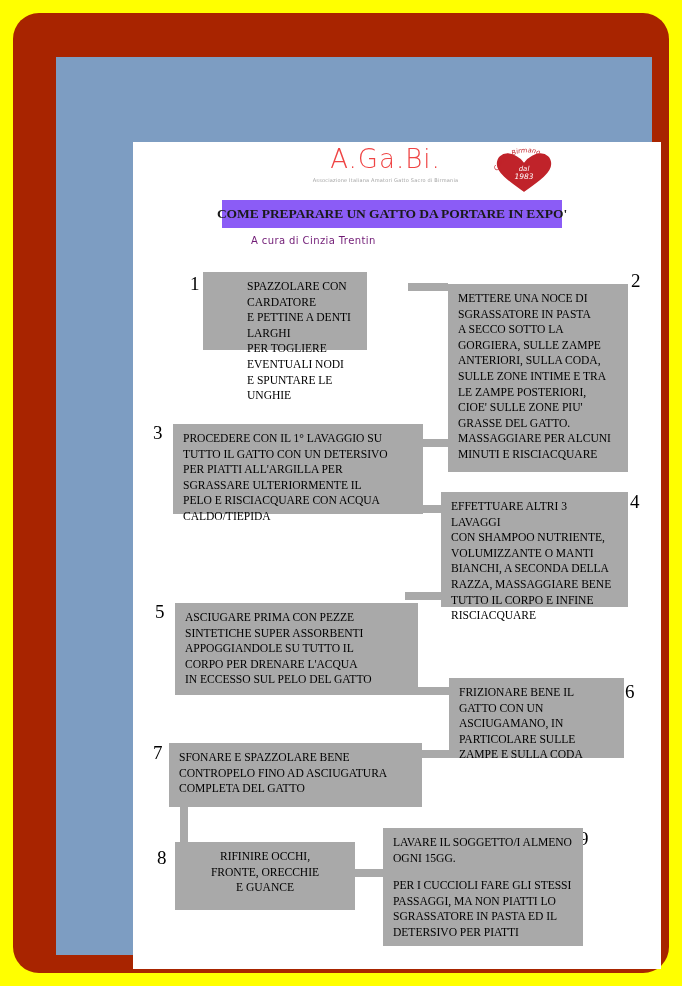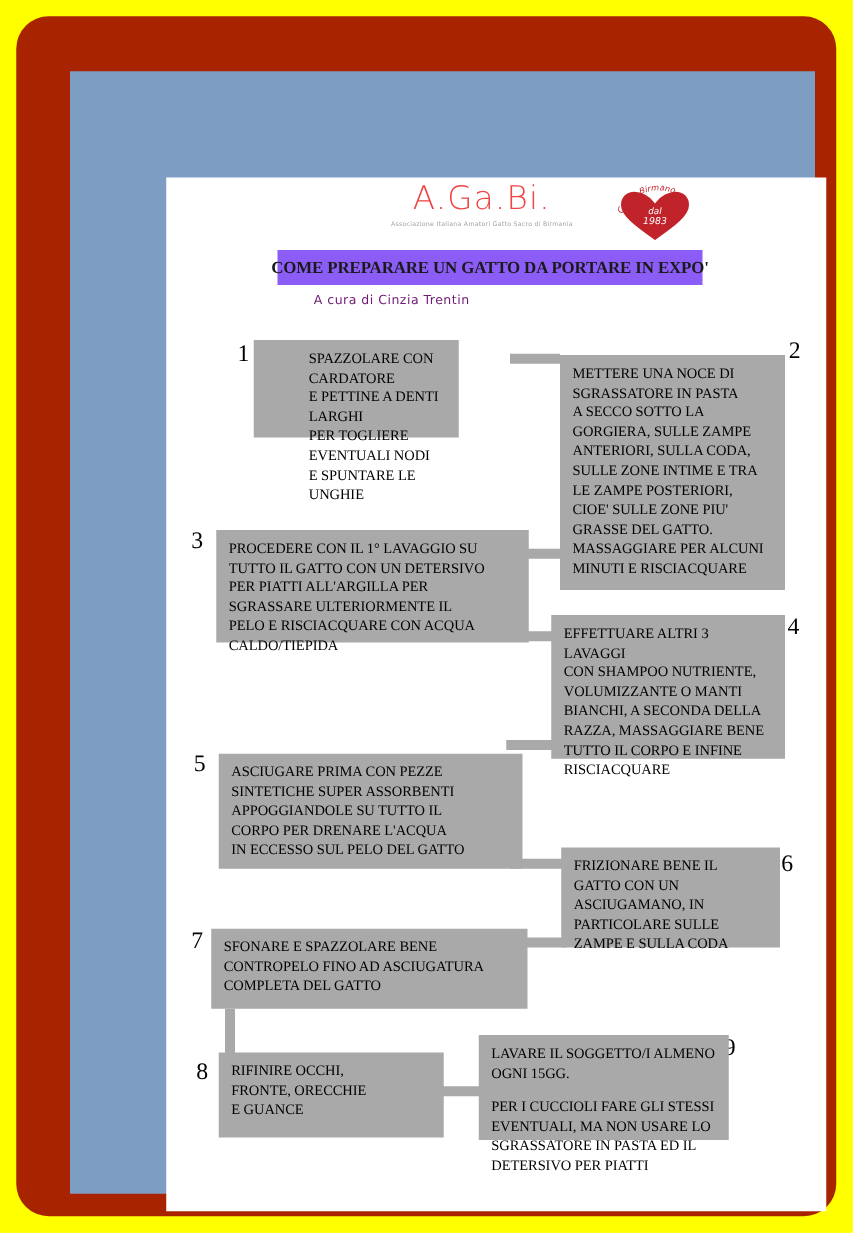--- a/index.html
+++ b/index.html
@@ -115,21 +115,21 @@
     padding: 7px 10px 8px 10px;
   }
   .flow-box p {
     font-family: "Liberation Serif", serif;
     font-size: 11.6px;
     line-height: 15.6px;
     color: #000000;
     letter-spacing: -0.05px;
   }
   .flow-box p.spaced { margin-top: 12px; }
-  .flow-box.centered p { text-align: left; }
+  .flow-box.centered p { text-align: center; }
 
   .step-num {
     position: absolute;
     font-family: "Liberation Serif", serif;
     font-size: 19px;
     color: #000000;
     line-height: 1;
   }
 
   
@@ -140,21 +140,21 @@
 
   
   #box1 { left: 70px;  top: 130px; width: 164px; height: 78px; padding-left: 44px; }
   #box2 { left: 315px; top: 142px; width: 180px; height: 188px; }
   #box3 { left: 40px;  top: 282px; width: 250px; height: 90px; }
   #box4 { left: 308px; top: 350px; width: 187px; height: 115px; }
   #box5 { left: 42px;  top: 461px; width: 243px; height: 92px; }
   #box6 { left: 316px; top: 536px; width: 175px; height: 80px; }
   #box7 { left: 36px;  top: 601px; width: 253px; height: 64px; }
   #box8 { left: 42px;  top: 700px; width: 180px; height: 68px; }
-  #box9 { left: 250px; top: 686px; width: 200px; height: 84px; }
+  #box9 { left: 250px; top: 686px; width: 200px; height: 118px; }
 
   
   #num1 { left: 57px;  top: 132px; }
   #num2 { left: 498px; top: 129px; }
   #num3 { left: 20px;  top: 281px; }
   #num4 { left: 497px; top: 350px; }
   #num5 { left: 22px;  top: 460px; }
   #num6 { left: 492px; top: 540px; }
   #num7 { left: 20px;  top: 601px; }
   #num8 { left: 24px;  top: 706px; }
@@ -284,21 +284,21 @@
         <div class="flow-box centered" id="box8">
           <p style="white-space: pre-line;">RIFINIRE OCCHI,
 FRONTE, ORECCHIE
 E GUANCE</p>
         </div>
 
         <div class="flow-box" id="box9">
           <p style="white-space: pre-line;">LAVARE IL SOGGETTO/I ALMENO
 OGNI 15GG.</p>
           <p class="spaced" style="white-space: pre-line;">PER I CUCCIOLI FARE GLI STESSI
-EVENTUALI, MA NON USARE LO
+PASSAGGI, MA NON PIATTI LO
 SGRASSATORE IN PASTA ED IL
 DETERSIVO PER PIATTI</p>
         </div>
 
       </div>
     </div>
   </div>
 </div>
 
 </body></html>

